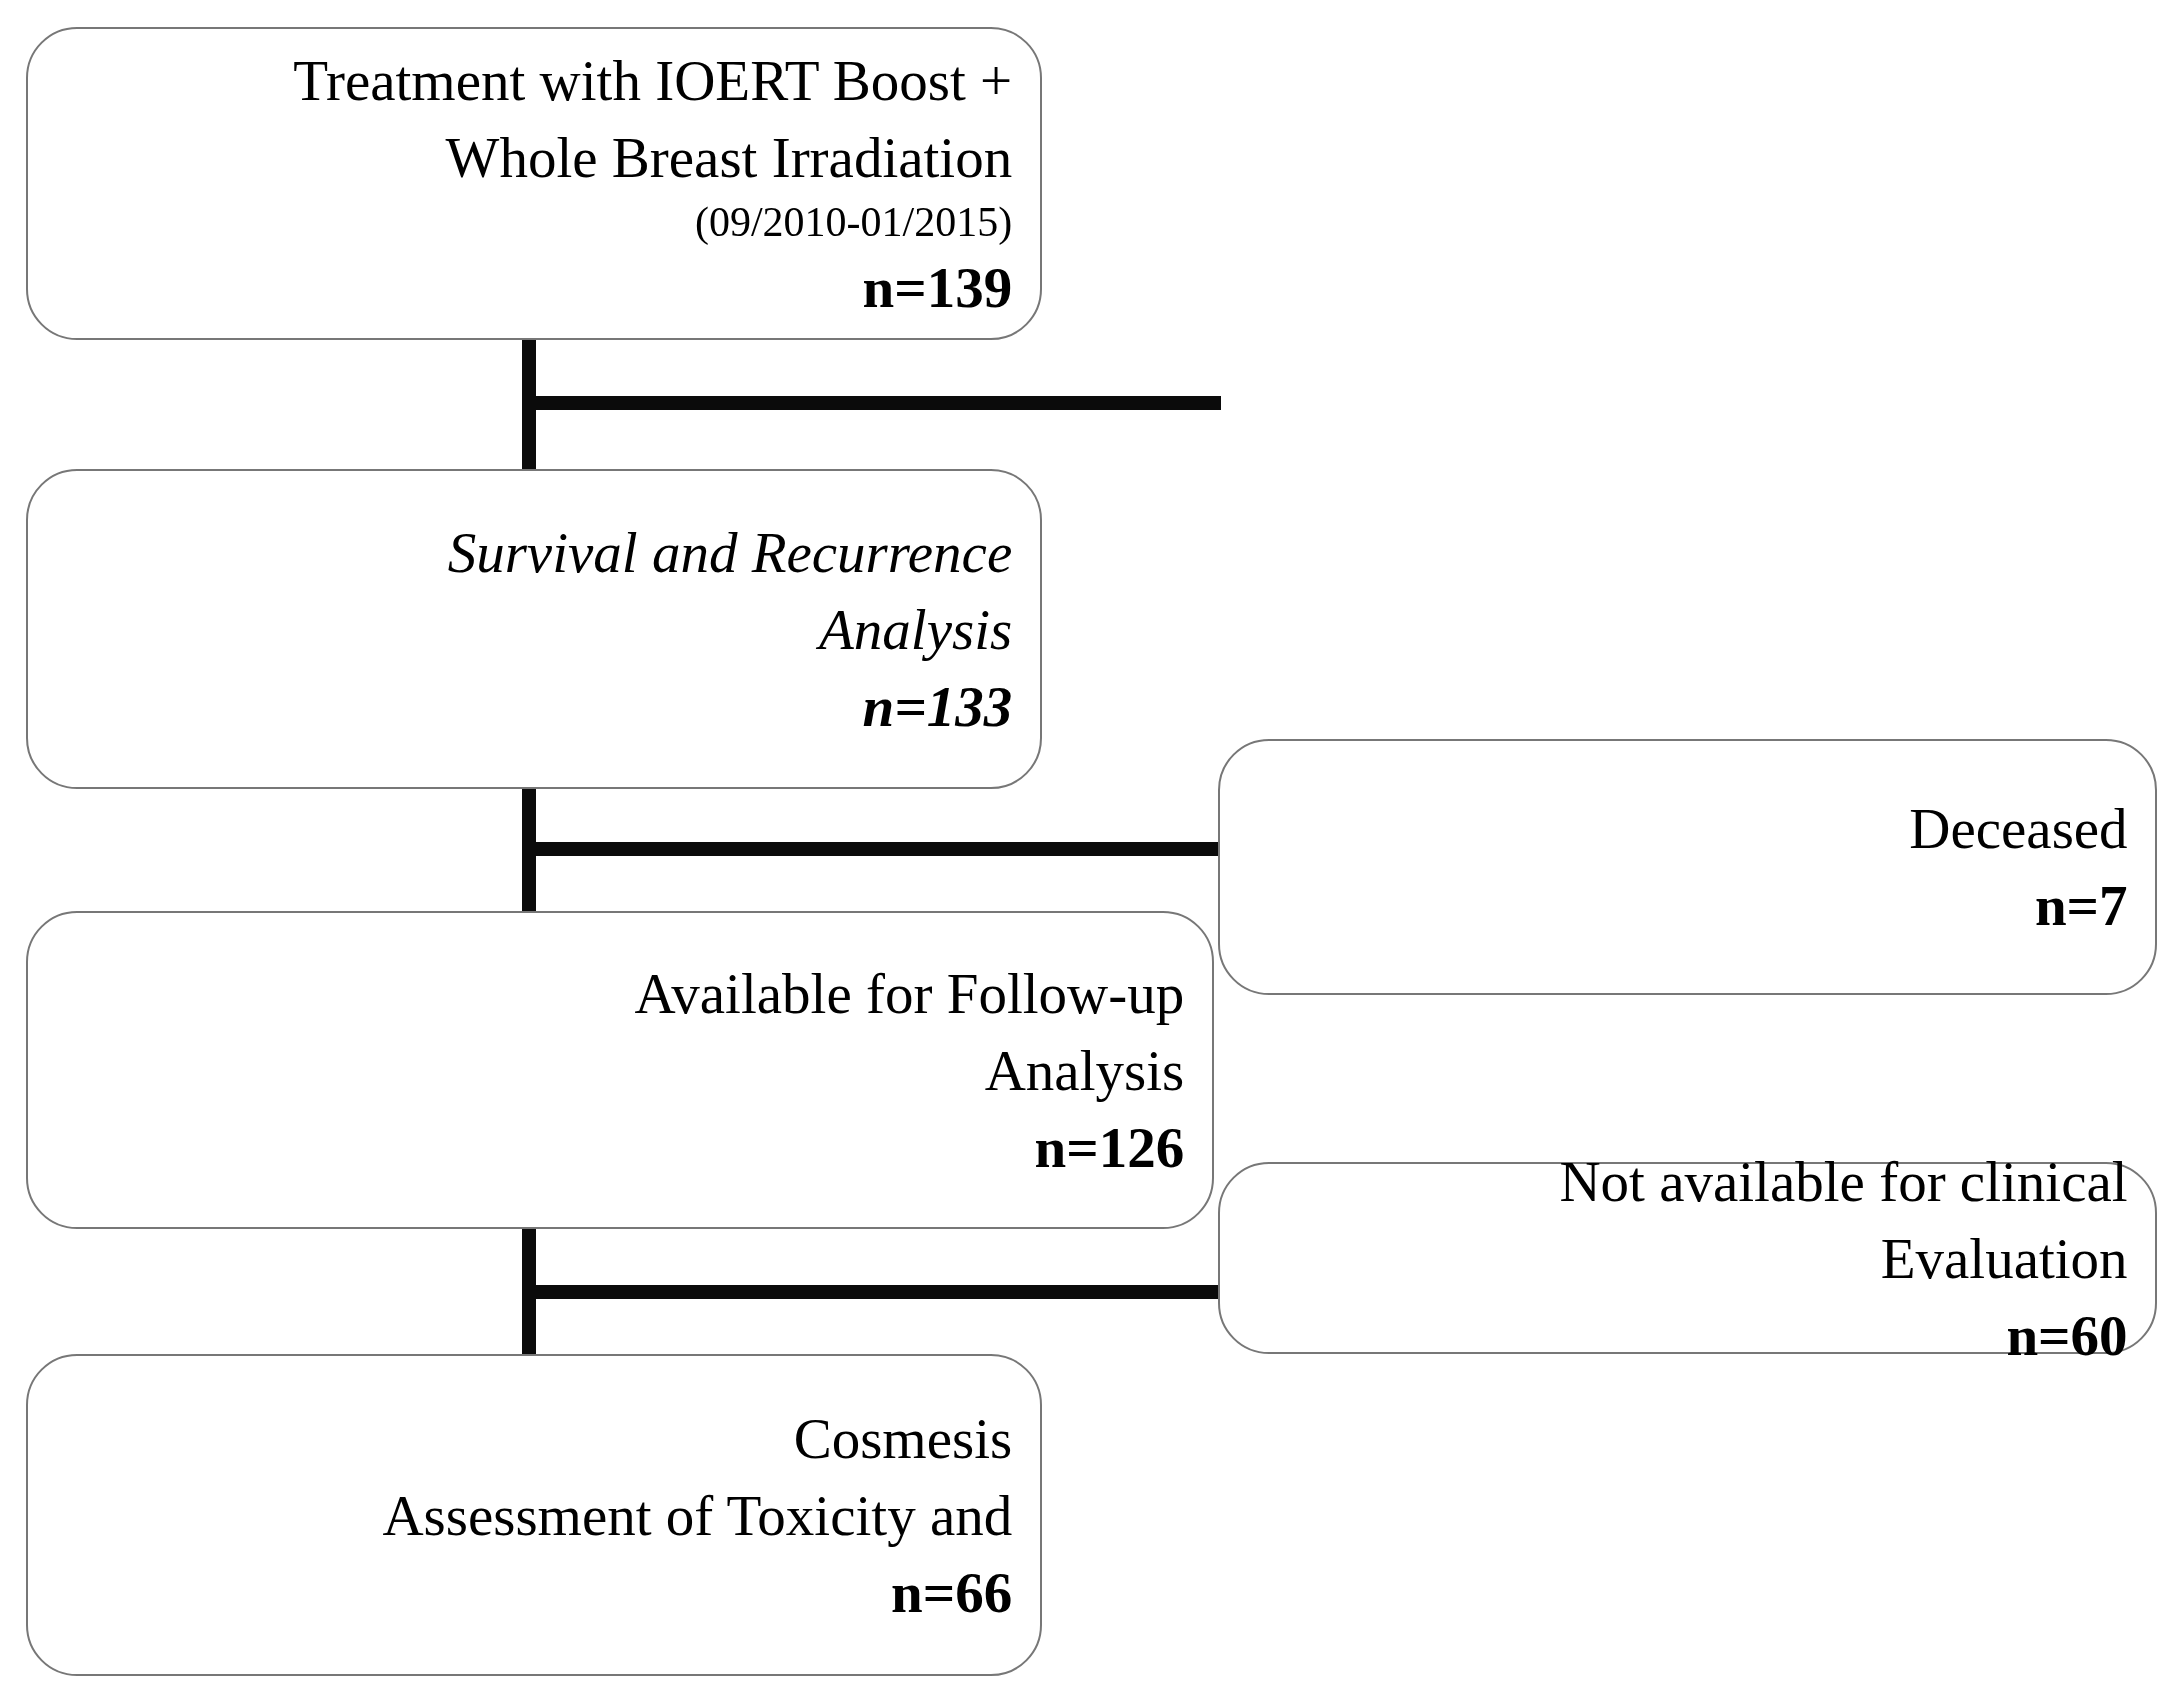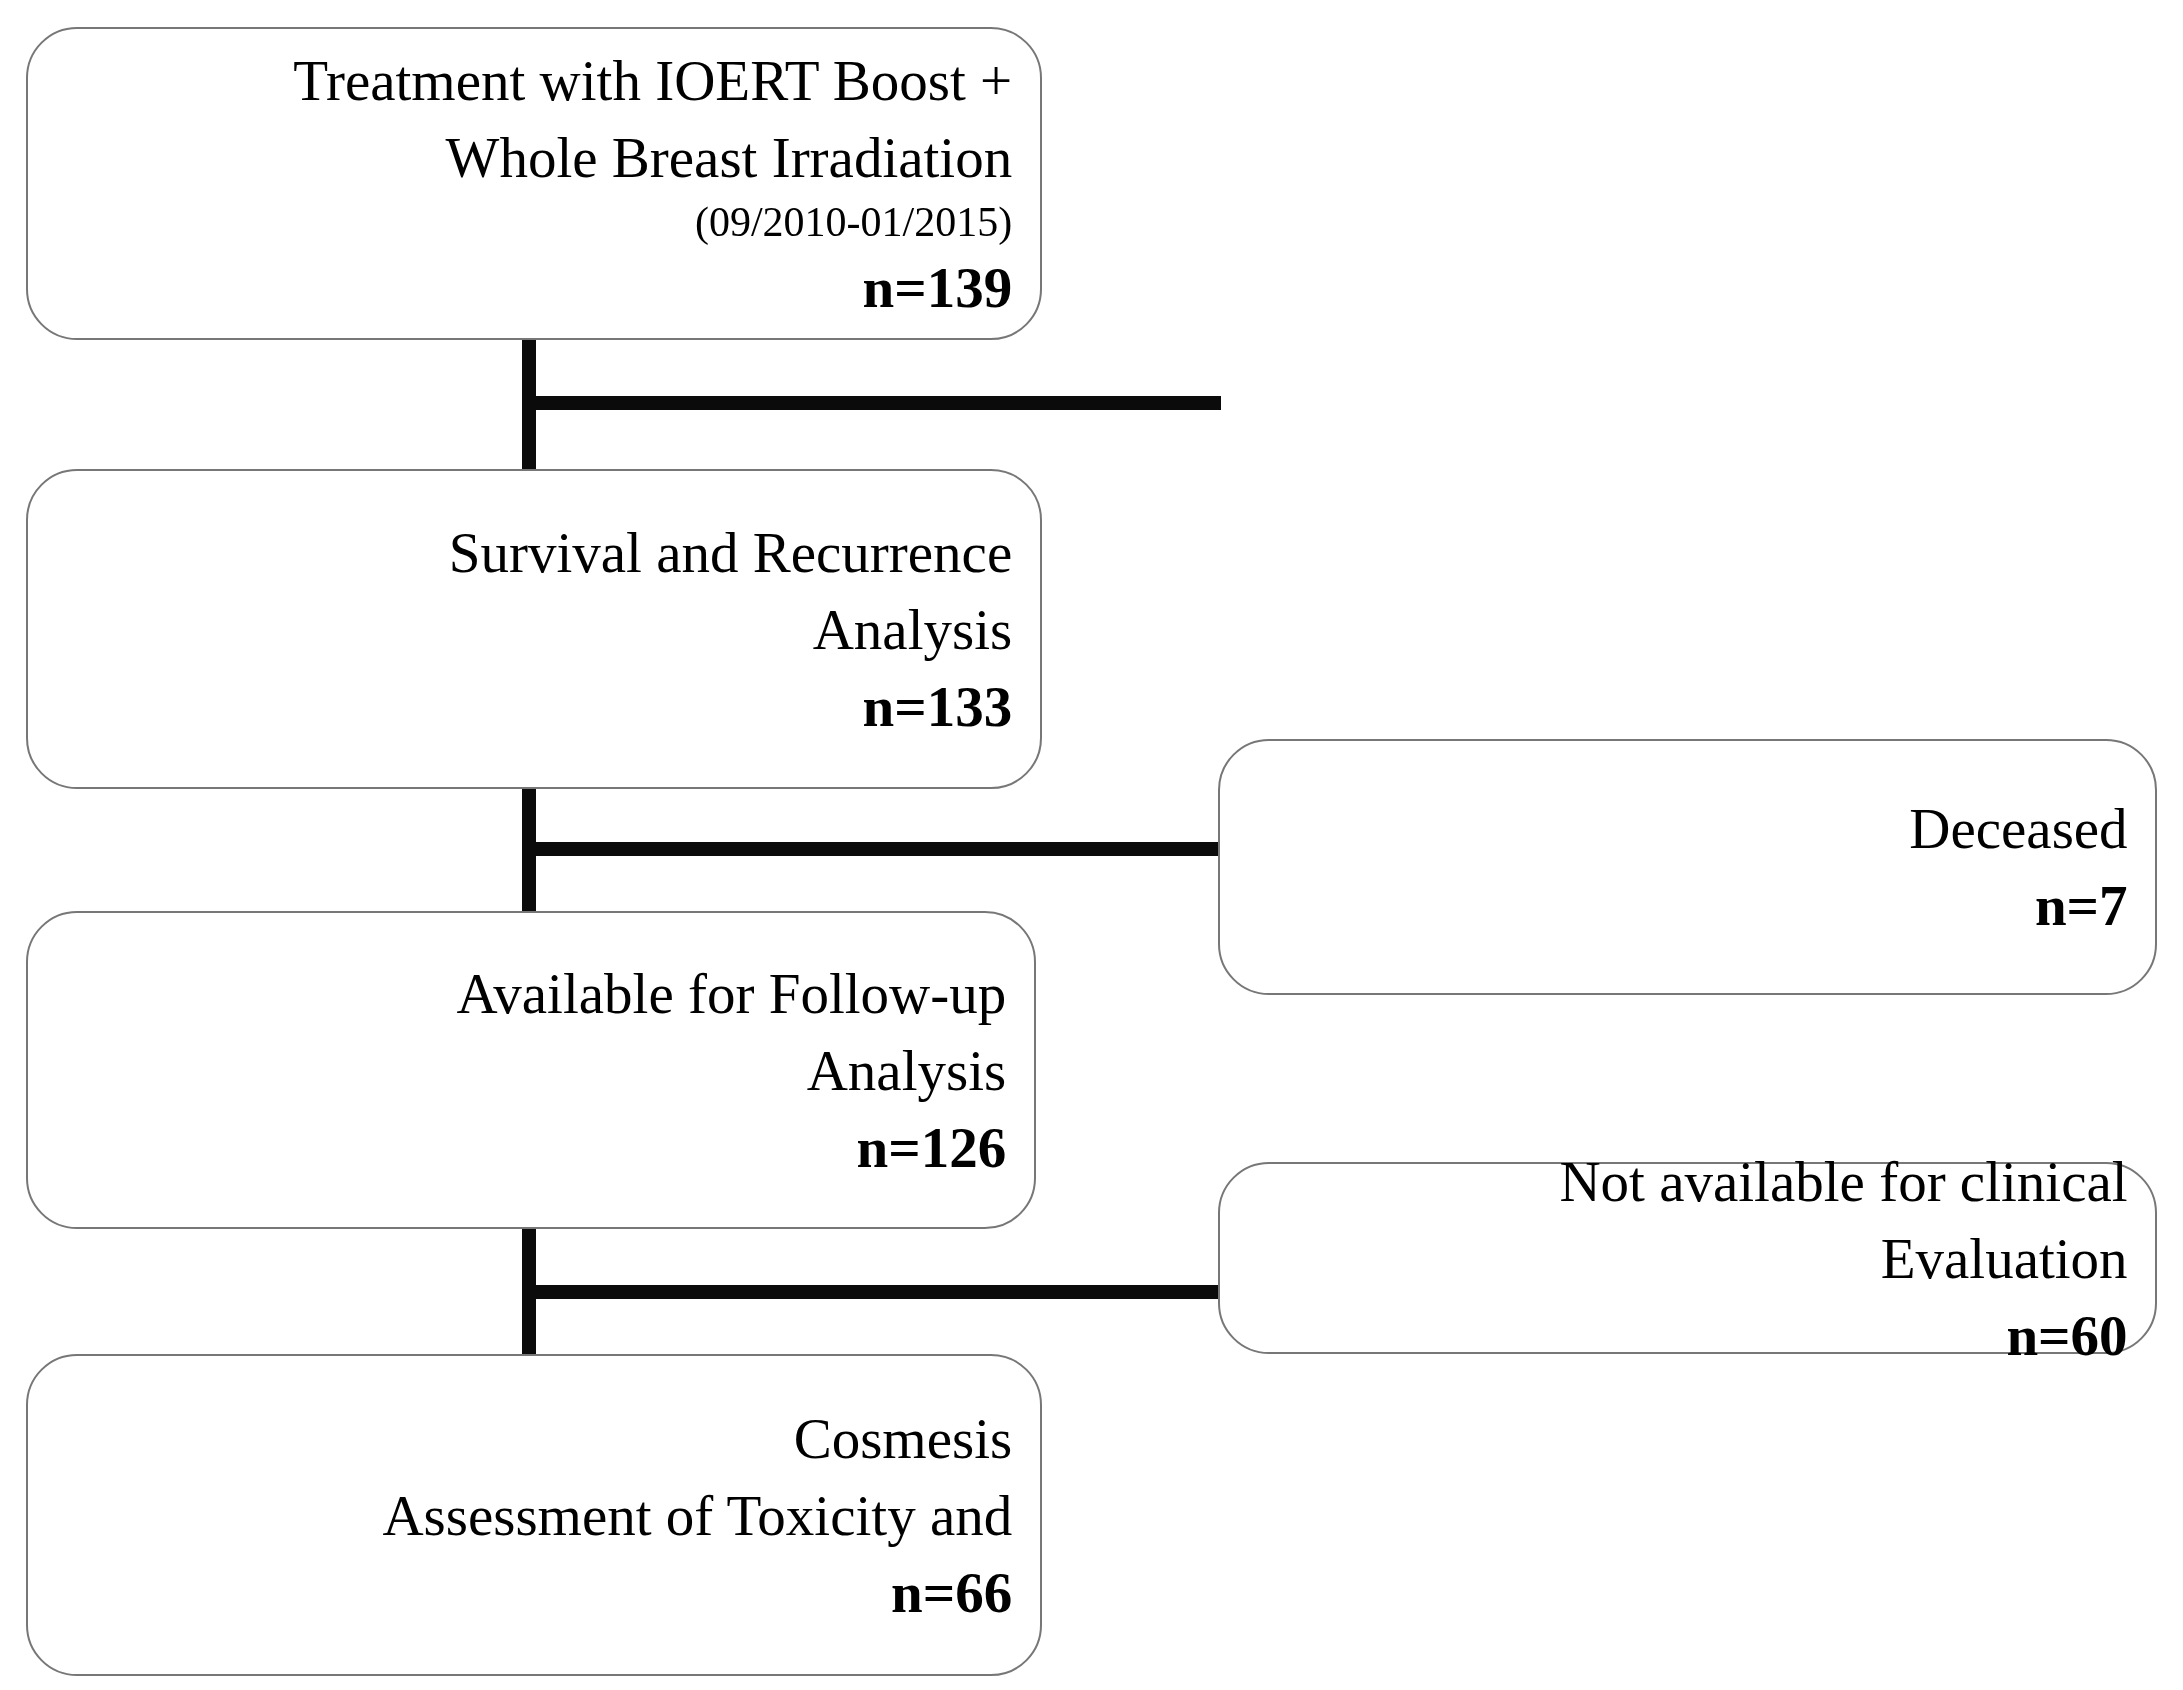--- a/index.html
+++ b/index.html
@@ -46,22 +46,22 @@
     font-weight: bold;
     white-space: nowrap;
   }
   .connector {
     position: absolute;
     background: #0b0b0b;
     z-index: 1;
   }
   
   .n-treatment { left: 25.6px;   top: 27.4px;   width: 1016px; height: 313px; }
-  .n-survival  { left: 25.6px;   top: 469px;  width: 1016px; height: 320px; }
-  .n-followup  { left: 25.6px;   top: 911px;  width: 1010px; height: 318px; }
+  .n-survival  { left: 25.6px;   top: 469px;  width: 1016px; height: 320px; font-style: italic; }
+  .n-followup  { left: 25.6px;   top: 911px;  width: 1188px; height: 318px; }
   .n-toxicity  { left: 25.6px;   top: 1354px; width: 1016px; height: 322px; }
   
   .n-lost      { left: 1218px; top: 267px;  width: 939px; height: 261px; }
   .n-deceased  { left: 1218px; top: 715px;  width: 939px; height: 256px; margin-top: 24px; }
   .n-notavail  { left: 1218px; top: 1162px; width: 939px; height: 192px; }
   
   .v1 { left: 522px; top: 340px;  width: 13.7px; height: 131px; }
   .v2 { left: 522px; top: 787px;  width: 13.7px; height: 126px; }
   .v3 { left: 522px; top: 1227px; width: 13.7px; height: 129px; }
   

